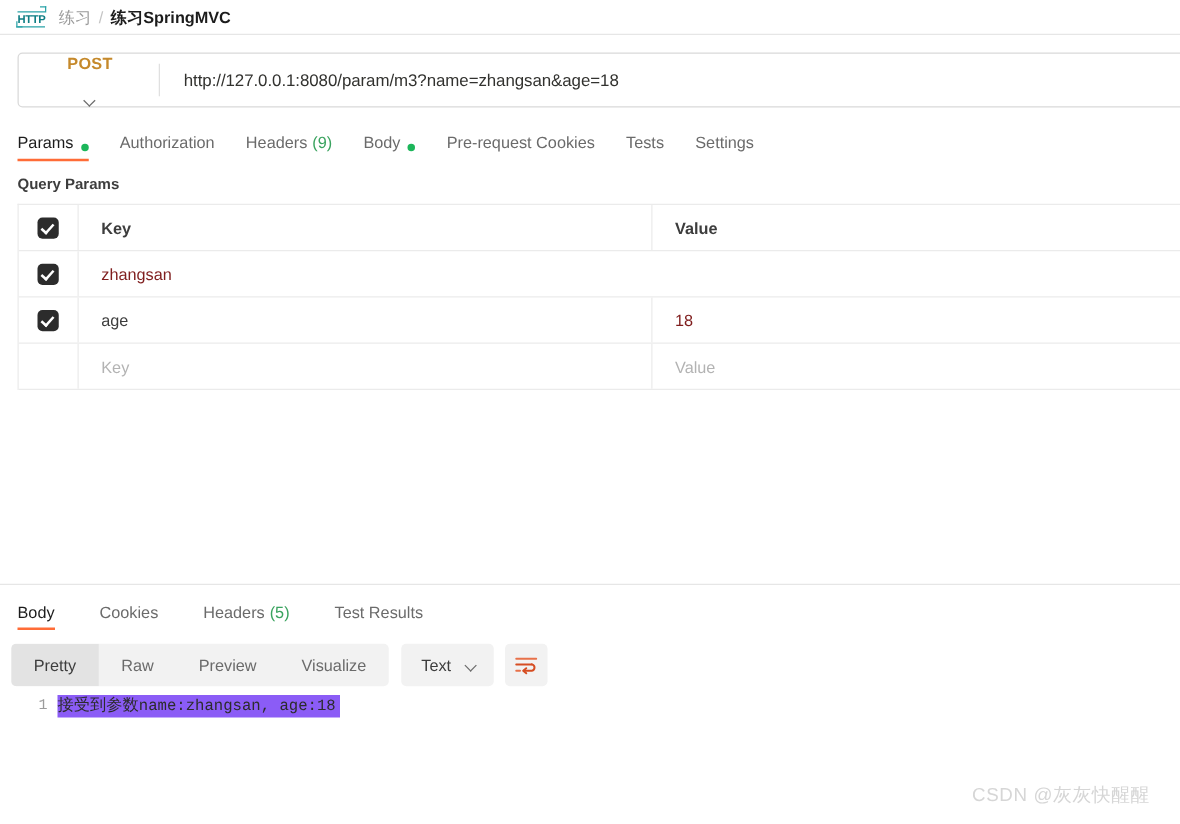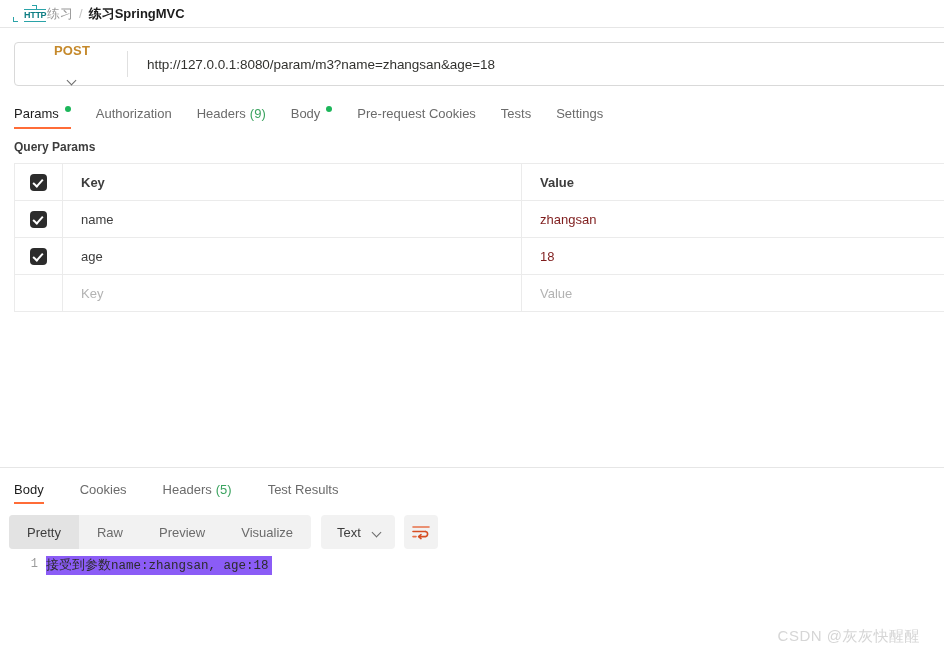--- a/index.html
+++ b/index.html
@@ -38,21 +38,20 @@
     font-weight: 700;
     color: #0f7e84;
     letter-spacing: -0.3px;
     position: absolute;
     left: 1px;
     top: 4px;
     border-top: 1.5px solid #2aa3a8;
     border-bottom: 1.5px solid #2aa3a8;
     line-height: 9px;
     padding: 1px 0 1px 0;
-    margin-left: 10px;
   }
   .http-icon .tick-tr {
     position: absolute;
     right: 0px;
     top: 0px;
     width: 4px;
     height: 4px;
     border-top: 1.5px solid #2aa3a8;
     border-right: 1.5px solid #2aa3a8;
   }
@@ -152,21 +151,21 @@
   }
   .tab {
     font-size: 13px;
     color: #6b6b6b;
     margin-right: 25px;
     padding-bottom: 8px;
     position: relative;
     cursor: pointer;
     white-space: nowrap;
     display: flex;
-    align-items: flex-start;
+    align-items: flex-end;
     margin-top: 16px;
   }
   .tab:last-child { margin-right: 0; }
   .tab.active {
     color: #1c1c1c;
   }
   .tab.active::after {
     content: "";
     position: absolute;
     left: 0;
@@ -451,21 +450,20 @@
       <span class="checkbox"></span>
     </div>
     <div class="pcell-key">Key</div>
     <div class="pcell-val">Value</div>
   </div>
 
   <div class="prow">
     <div class="pcell-check">
       <span class="checkbox"></span>
     </div>
-    <div class="pcell-key">name</div>
     <div class="pcell-val">zhangsan</div>
   </div>
 
   <div class="prow">
     <div class="pcell-check">
       <span class="checkbox"></span>
     </div>
     <div class="pcell-key">age</div>
     <div class="pcell-val">18</div>
   </div>

